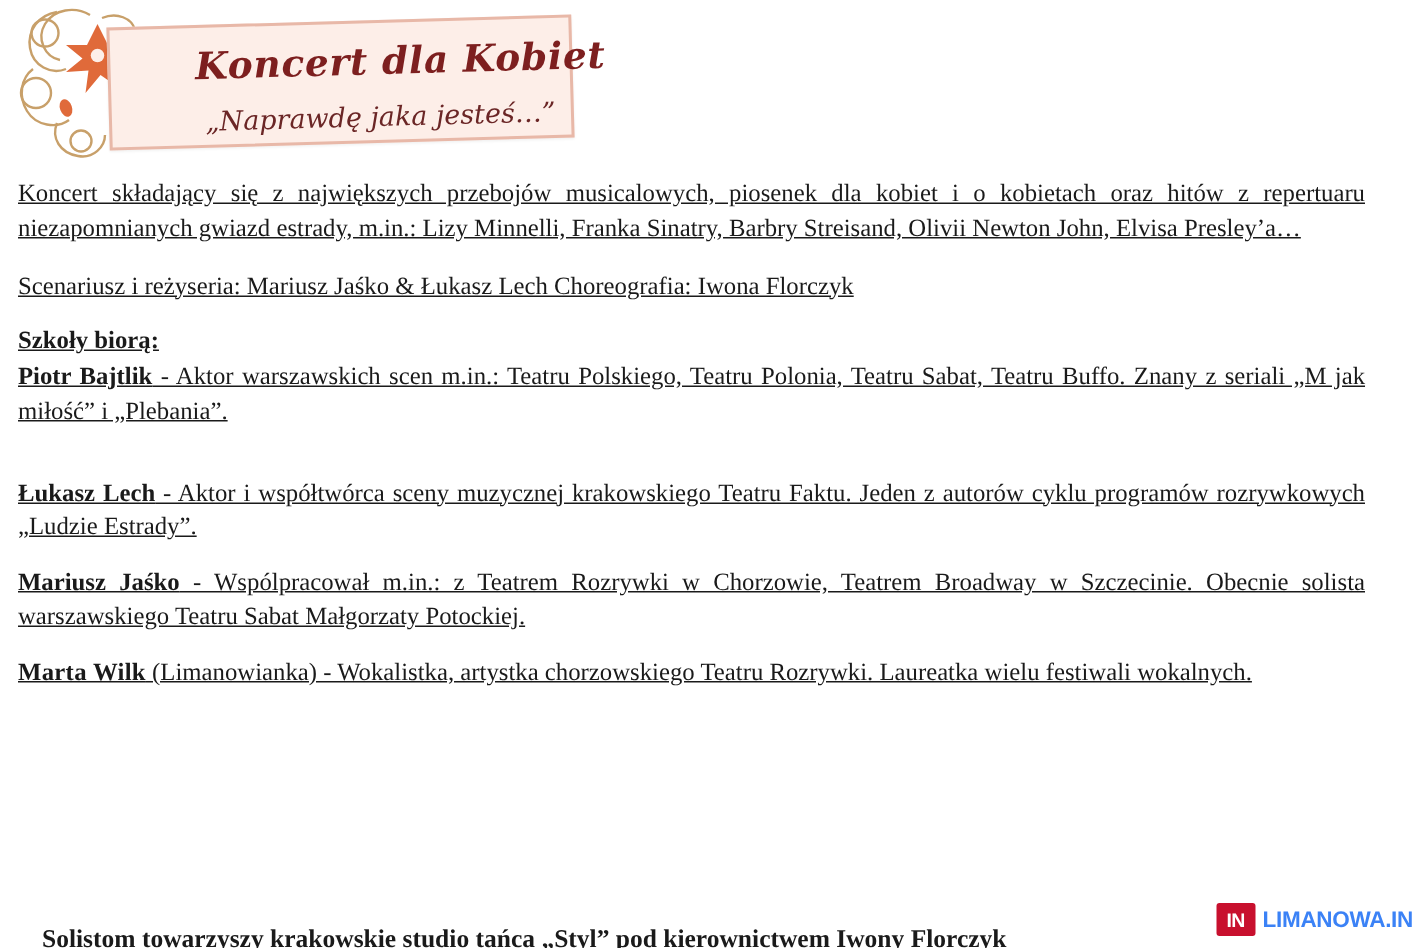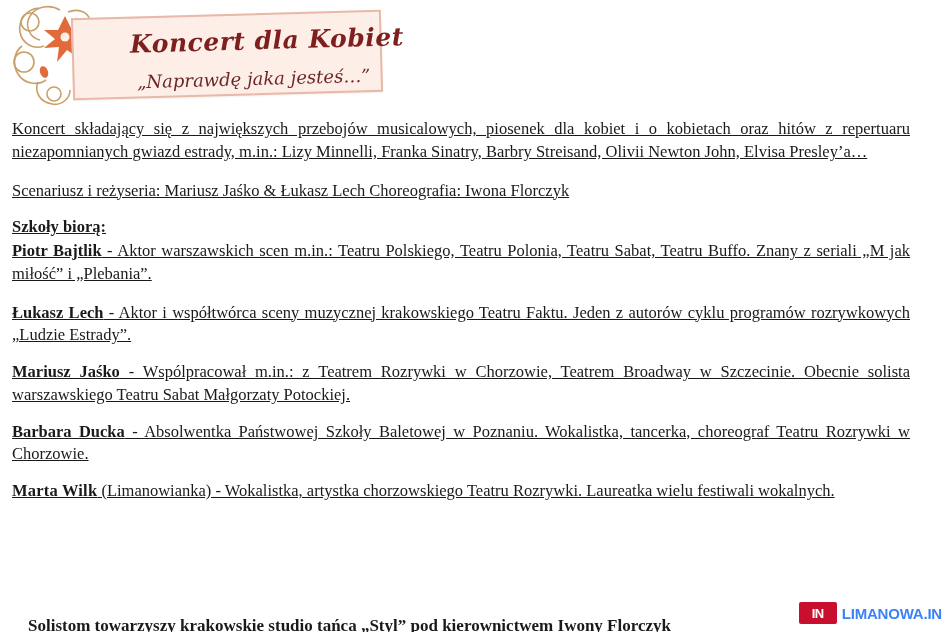--- a/index.html
+++ b/index.html
@@ -93,21 +93,21 @@
     margin: 0 0 1px 0;
     font-size: 16.5px;
   }
 
   .person {
     margin: 0 0 14px 0;
   }
   .person .nm {
     font-weight: bold;
   }
-  .person-first { margin-bottom: 16px; }
+  .person-first { margin-bottom: 32px; }
 
   .spread { letter-spacing: 0.2px; }
 
   .bottom-line {
     position: absolute;
     left: 28px;
     top: 616px;
     width: 820px;
     font-size: 17px;
     font-weight: bold;
@@ -118,21 +118,21 @@
   
   .watermark {
     position: absolute;
     right: 8px;
     bottom: 8px;
     display: flex;
     align-items: center;
     gap: 5px;
   }
   .wm-badge {
-    width: 38px;
+    width: 26px;
     height: 22px;
     background: #c8102e;
     color: #ffffff;
     font-family: "Liberation Sans", sans-serif;
     font-size: 13px;
     font-weight: bold;
     display: flex;
     align-items: center;
     justify-content: center;
     border-radius: 2px;
@@ -185,21 +185,20 @@
   <p class="para">Scenariusz i reżyseria: Mariusz Jaśko &amp; Łukasz Lech Choreografia: Iwona Florczyk</p>
 
   <p class="section-head">Szkoły biorą:</p>
 
   <p class="person person-first"><span class="nm">Piotr Bajtlik</span><span> - Aktor warszawskich scen m.in.: Teatru Polskiego, Teatru Polonia, Teatru Sabat, Teatru Buffo. Znany z seriali „M jak miłość”  i „Plebania”.</span></p>
 
   <p class="person"><span class="nm">Łukasz Lech</span><span> - Aktor i współtwórca sceny muzycznej krakowskiego Teatru Faktu. Jeden z autorów cyklu programów rozrywkowych „Ludzie Estrady”.</span></p>
 
   <p class="person"><span class="nm">Mariusz Jaśko</span><span> - Wspólpracował m.in.: z Teatrem Rozrywki w Chorzowie, Teatrem Broadway w Szczecinie. Obecnie solista warszawskiego Teatru Sabat Małgorzaty Potockiej.</span></p>
 
-  <p class="person"><span class="nm">Barbara Ducka</span><span> - Absolwentka Państwowej Szkoły Baletowej w Poznaniu. Wokalistka, tancerka, choreograf Teatru Rozrywki w Chorzowie.</span></p>
 
   <p class="person"><span class="nm spread">Marta  Wilk</span><span> (Limanowianka) - Wokalistka, artystka chorzowskiego Teatru Rozrywki. Laureatka wielu festiwali wokalnych.</span></p>
 
 
 </div>
 
 <div class="bottom-line">Solistom towarzyszy krakowskie studio tańca „Styl” pod kierownictwem Iwony Florczyk</div>
 
 <div class="watermark">
   <div class="wm-badge">IN</div>

